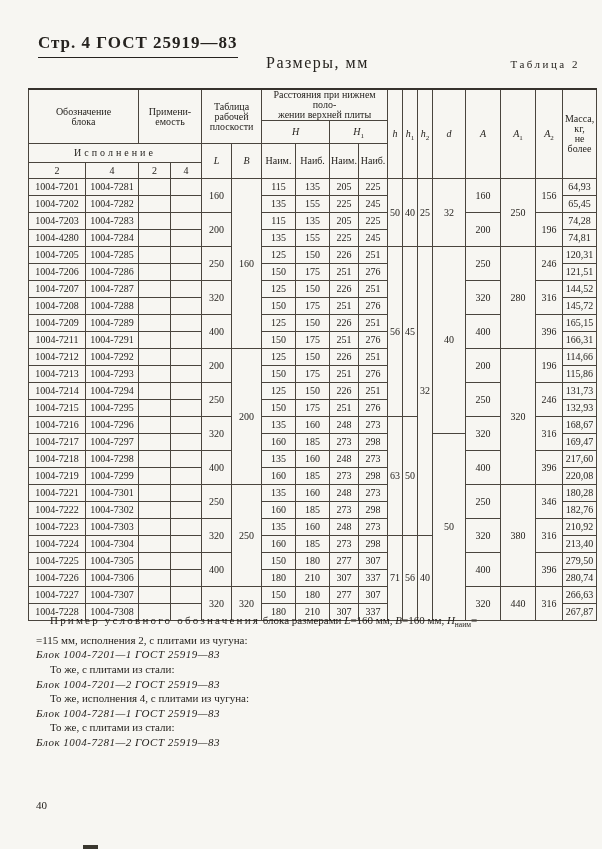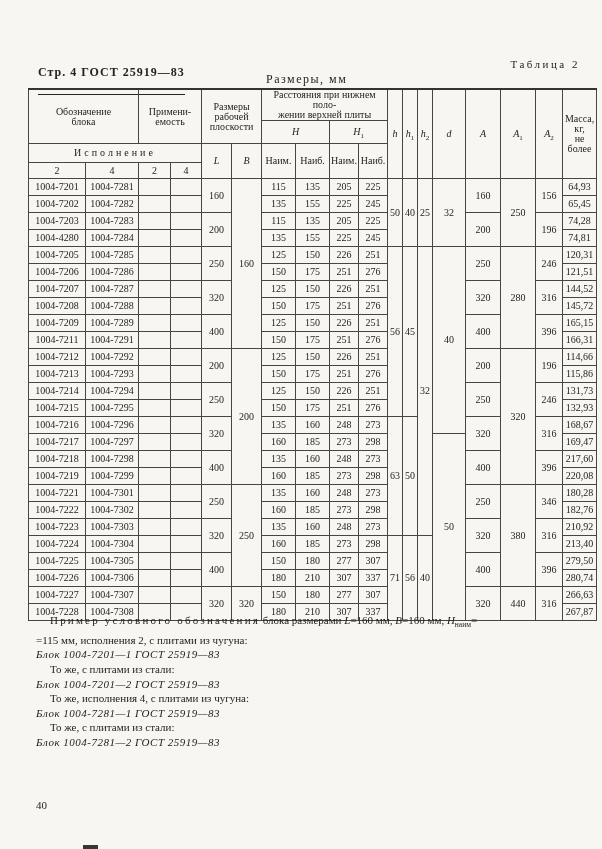--- a/index.html
+++ b/index.html
@@ -3,25 +3,25 @@
 <meta charset="utf-8">
 <style>
   html,body{margin:0;padding:0;}
   body{background:#888;}
   .page{
     position:relative;width:602px;height:849px;background:#f7f6f2;
     font-family:"Liberation Serif","DejaVu Serif",serif;color:#26231f;
     overflow:hidden;box-shadow:0 0 4px rgba(0,0,0,.4);
   }
   .hdr-left{
-    position:absolute;left:38px;top:33px;font-size:12px;font-weight:bold;
-    letter-spacing:1px;border-bottom:1.6px solid #26231f;padding-bottom:14px;white-space:nowrap;margin-top:32px;
+    position:absolute;left:38px;top:33px;font-size:17px;font-weight:bold;
+    letter-spacing:1px;border-bottom:1.6px solid #26231f;padding-bottom:4px;white-space:nowrap;
   }
   .tbl-caption{position:absolute;right:22px;top:58px;font-size:11px;letter-spacing:2.5px;}
-  .units{position:absolute;left:266px;top:72px;font-size:12px;letter-spacing:1.5px;}
+  .units{position:absolute;left:266px;top:54px;font-size:16px;letter-spacing:1.5px;}
   table.main{
     position:absolute;left:28px;top:88px;width:566px;
     border-collapse:collapse;table-layout:fixed;
     border-top:2.4px solid #36322d;border-bottom:1.6px solid #36322d;
   }
   table.main td{
     border:1px solid #4a453e;text-align:center;vertical-align:middle;
     padding:0;font-size:10px;line-height:1;color:#26231f;overflow:hidden;
   }
   thead td{font-size:9px;line-height:1.12;white-space:pre-line;}
@@ -69,21 +69,21 @@
         <col style="width:35px">
       <col style="width:27px">
         <col style="width:34px">
     </colgroup>
     <thead>
       <tr class="r1">
         <td colspan="2" rowspan="2">Обозначение
 блока</td>
         <td colspan="2" rowspan="2">Примени-
 емость</td>
-        <td colspan="2" rowspan="2">Размеры
+        <td colspan="2" rowspan="2">Таблица
 рабочей
 плоскости</td>
         <td colspan="4">Расстояния при нижнем поло-
 жении верхней плиты</td>
         <td rowspan="4"><span class="it">h</span><sub></sub></td>
         <td rowspan="4"><span class="it">h</span><sub>1</sub></td>
         <td rowspan="4"><span class="it">h</span><sub>2</sub></td>
         <td rowspan="4" class="it">d</td>
         <td rowspan="4"><span class="it">A</span><sub></sub></td>
         <td rowspan="4"><span class="it">A</span><sub>1</sub></td>

